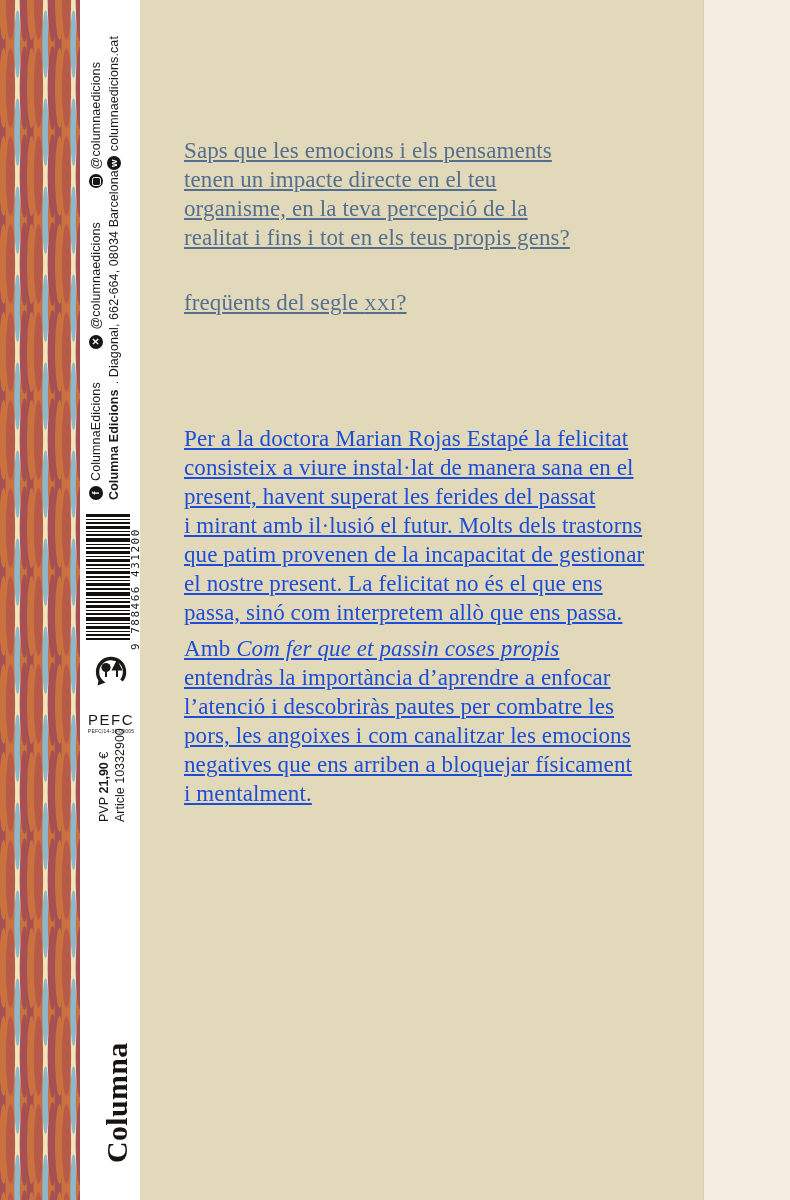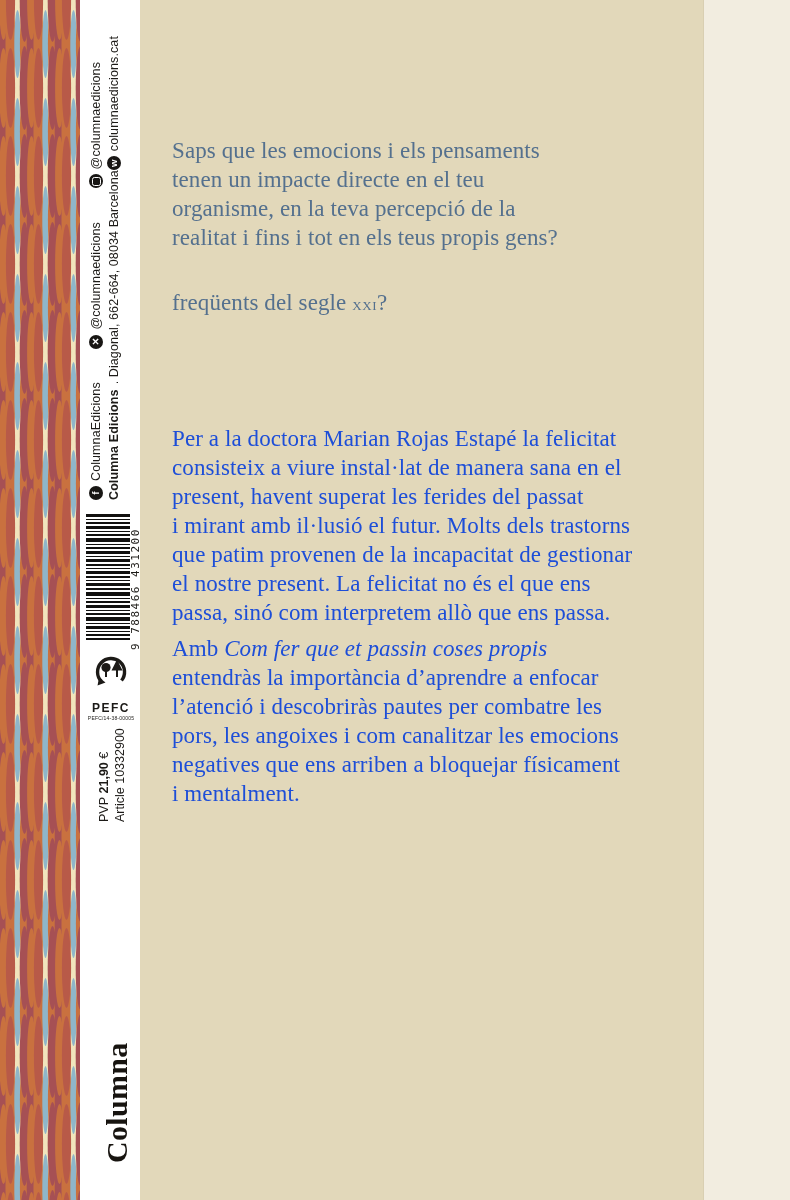--- a/index.html
+++ b/index.html
@@ -34,39 +34,39 @@
     background:#181614;color:#fff;
     display:inline-flex;align-items:center;justify-content:center;
     font-size:9.5px;font-weight:700;line-height:1;flex:0 0 auto;
   }
   .igbox{width:7px;height:7px;border:1.2px solid #fff;border-radius:2.4px;display:block;}
 
   .barcode{position:absolute;left:86px;top:514px;width:44px;height:126px;}
   .isbn{font-family:"DejaVu Sans Mono",monospace;font-size:11px;letter-spacing:1.5px;}
 
   .pefc{position:absolute;left:87px;top:652px;width:48px;text-align:center;color:#1c1a17;}
-  .pefc-label{font-weight:700;font-size:12px;letter-spacing:1.5px;margin-top:9px;}
+  .pefc-label{font-weight:400;font-size:15px;letter-spacing:1.5px;margin-top:19px;}
   .pefc-cert{font-size:5px;letter-spacing:0.2px;}
 
   .price-line{font-size:12.5px;}
   .b{font-weight:700;}
   .publisher{
     font-family:"Liberation Serif",serif;
     font-weight:700;font-size:30px;letter-spacing:0.3px;color:#171410;
   }
 
   
   .block{
-    position:absolute;left:172px;width:510px;
+    position:absolute;left:184px;width:510px;
     font-family:"Liberation Serif",serif;
-    font-size:23px;line-height:29px;letter-spacing:0.1px;
+    font-size:23px;line-height:29px;letter-spacing:0.1px;text-decoration:underline;
   }
   .blue{color:#54708e;}
   .dark{color:#1d4ed8;}
-  .sc{text-transform:uppercase;font-size:13px;letter-spacing:0.6px;}
+  .sc{text-transform:uppercase;font-size:17px;letter-spacing:0.6px;}
   .it{font-style:italic;}
 </style>
 </head>
 <body>
 
 <div class="cover">
 
   <div class="pattern">
     <svg width="80" height="1200" xmlns="http://www.w3.org/2000/svg">
       <defs>

